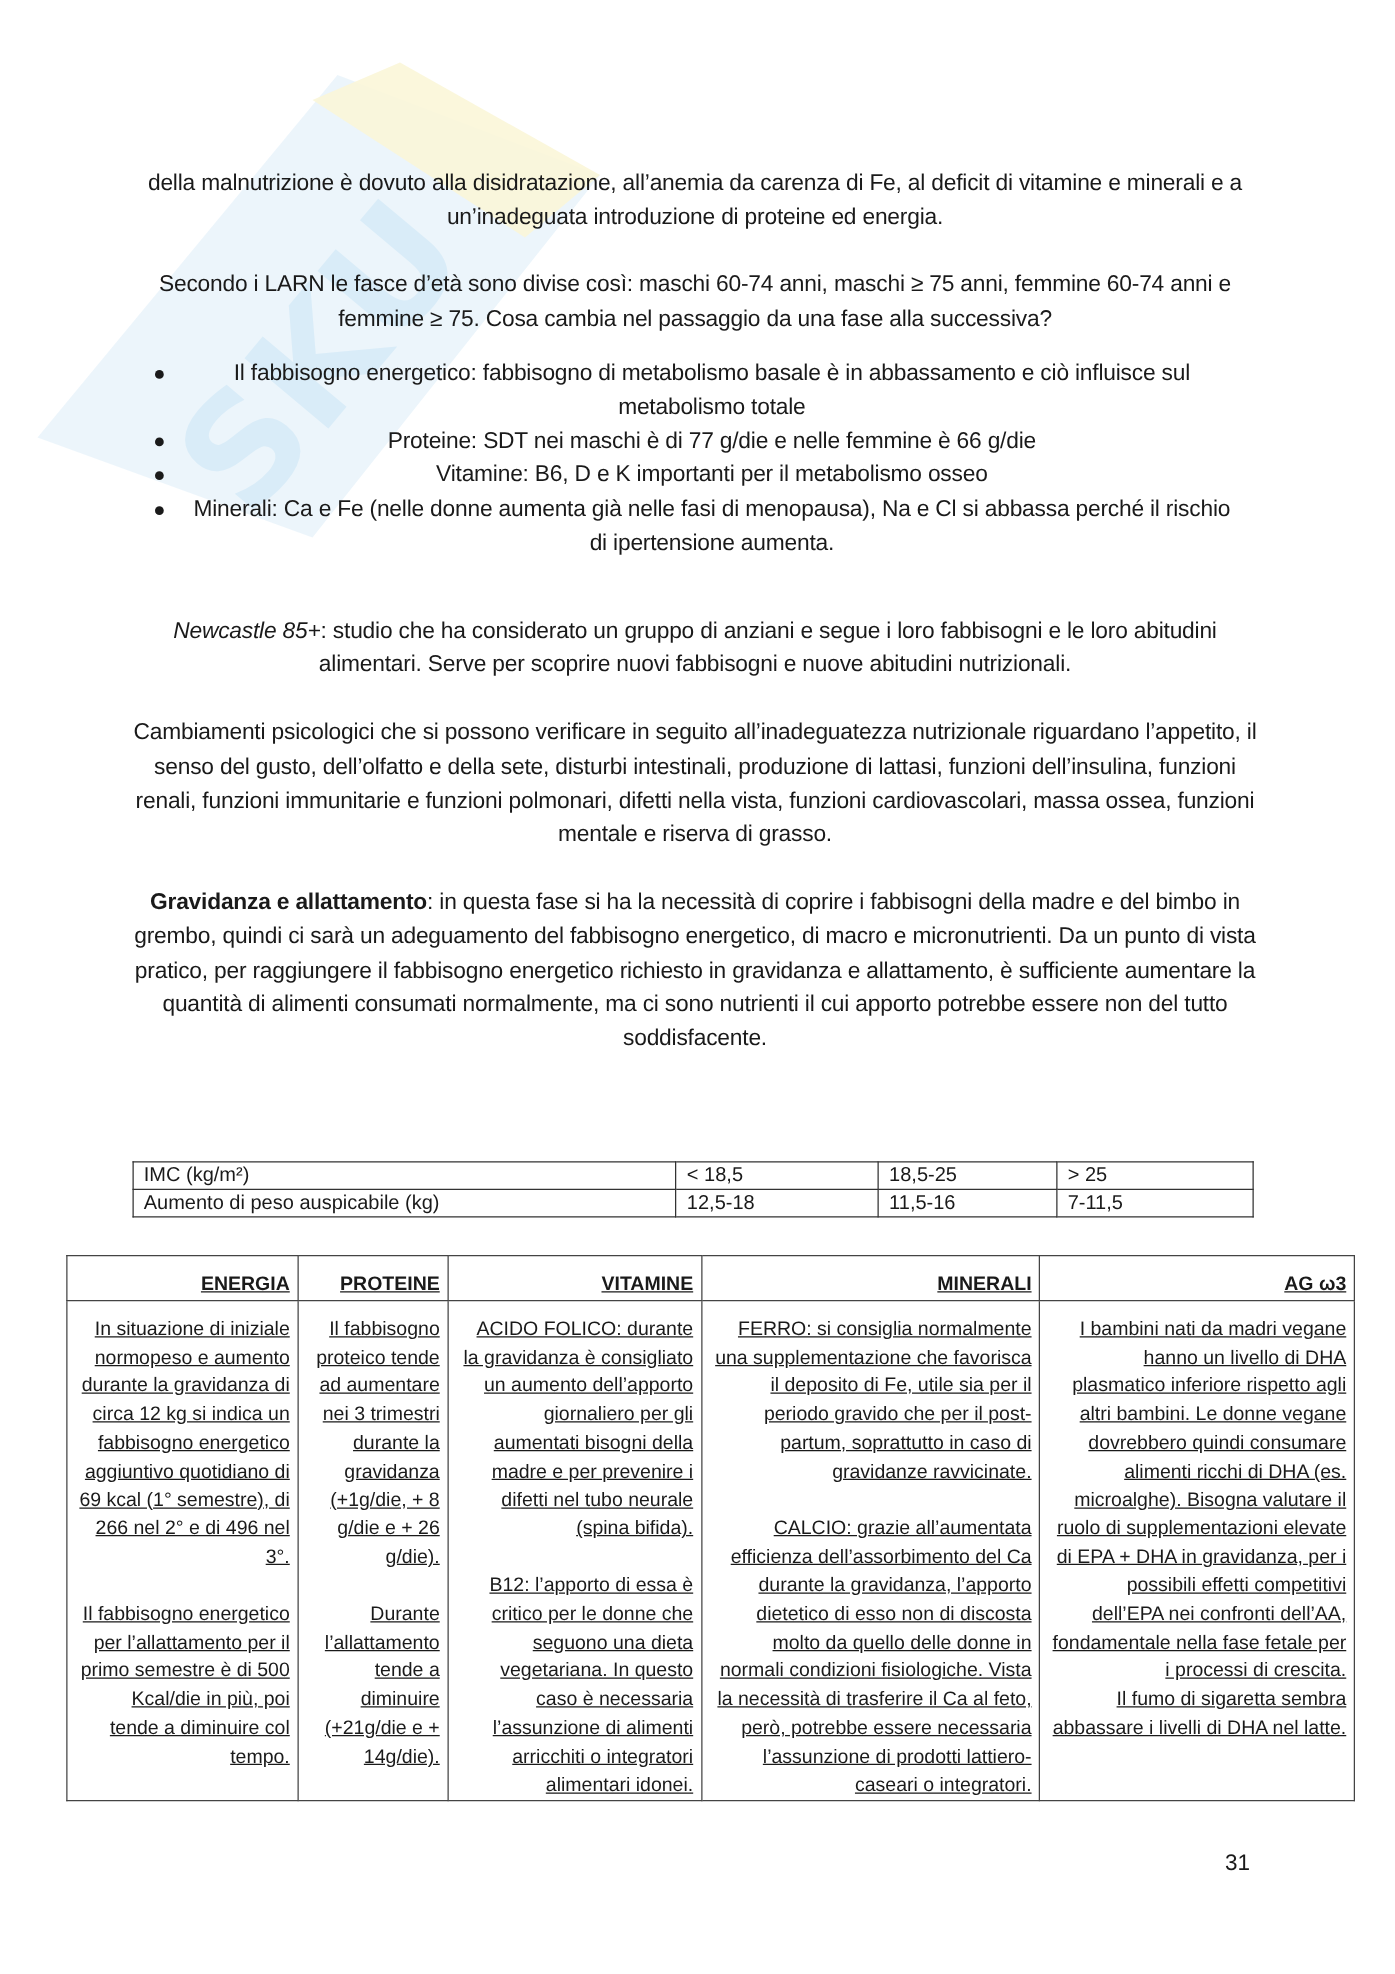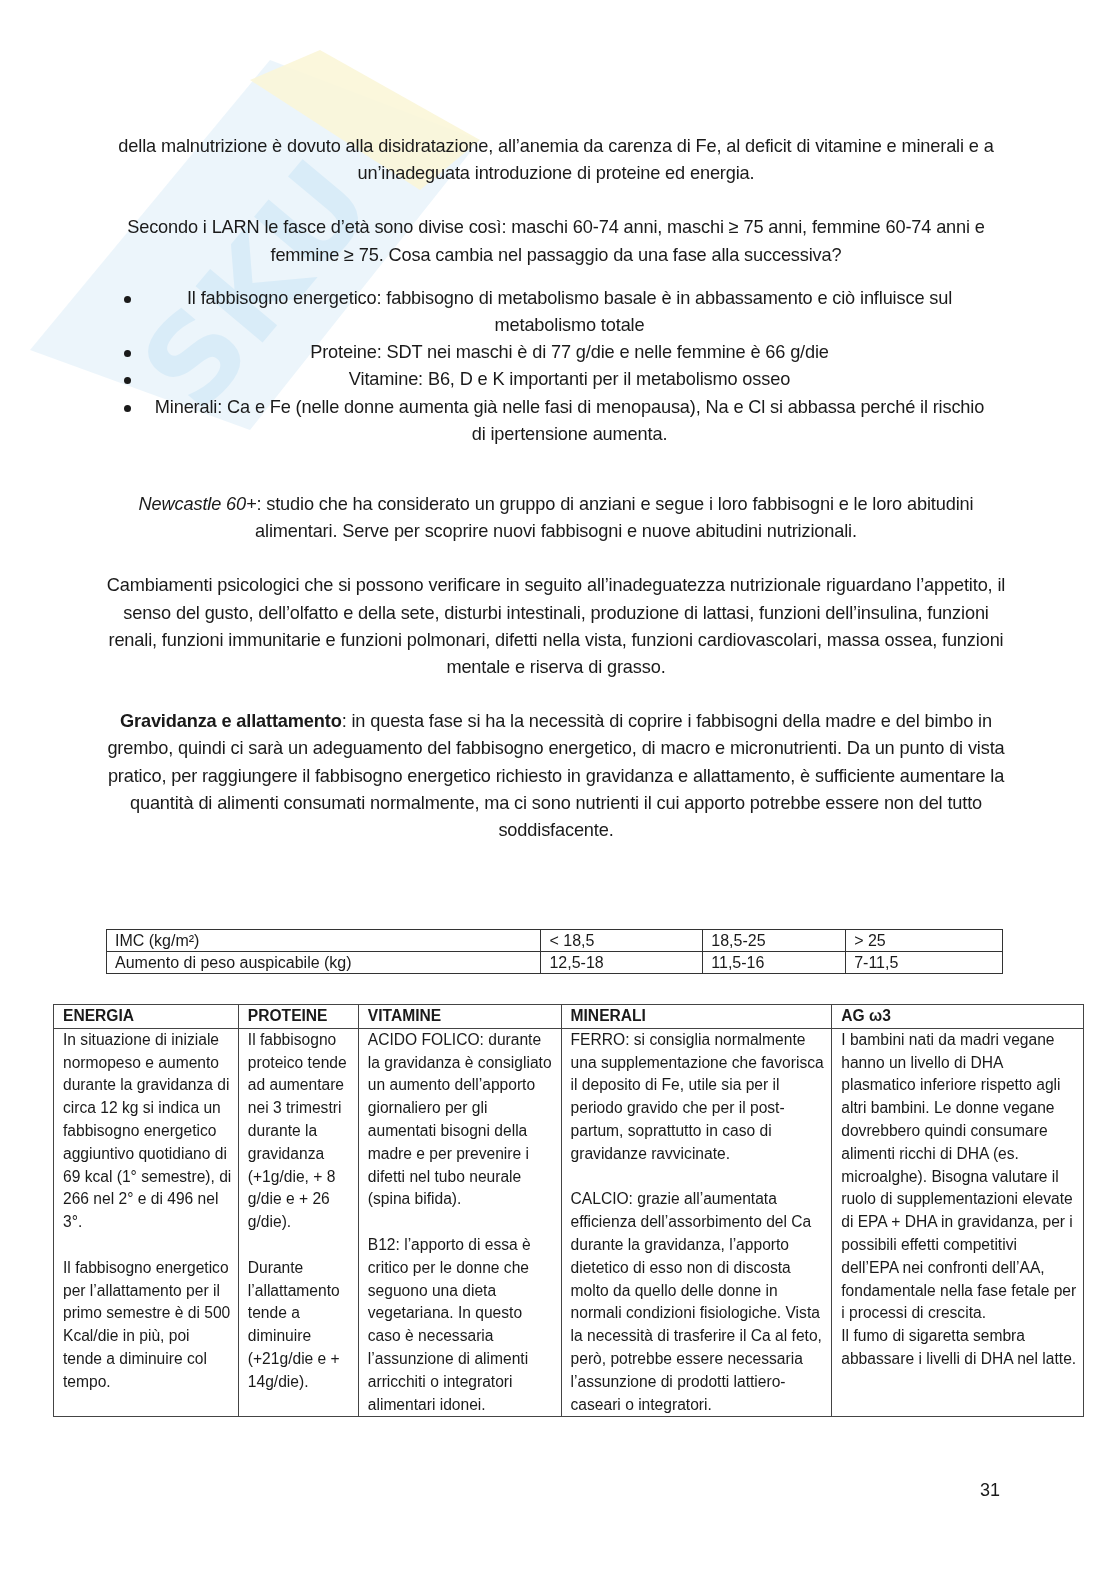--- a/index.html
+++ b/index.html
@@ -12,21 +12,21 @@
   .bullets { margin: 16px; padding: 0; list-style: none; }
   .bullets li { position: relative; padding-left: 27px; }
   .bullets li::before { content: ""; position: absolute; left: 2px; top: 11px; width: 7px; height: 7px; border-radius: 50%; background: #1a1a1a; }
   .bold { font-weight: bold; }
   .ital { font-style: italic; }
 
   table.imc { position: absolute; left: 106px; top: 929px; width: 897px; border-collapse: collapse; font-size: 16px; }
   table.imc td { border: 1px solid #333; padding: 0 8px; height: 21px; line-height: 21px; }
 
   table.big { position: absolute; left: 53px; top: 1004px; width: 1031px; border-collapse: collapse; font-size: 15.6px; line-height: 22.8px; }
-  table.big th, table.big td { border: 1.3px solid #444; vertical-align: top; text-align: left; padding: 0 6px 0 9px; }
+  table.big th, table.big td { border: 1.3px solid #444; vertical-align: top; text-align: right; padding: 12px 6px 0 9px; text-decoration: underline; }
   table.big th { font-weight: bold; height: 22px; }
   table.big td p { margin: 0; }
   table.big td .sp { height: 22.8px; }
   .pagenum { position: absolute; left: 980px; top: 1480px; font-size: 18px; }
 </style>
 </head>
 <body>
 
 <svg class="watermark" viewBox="0 0 470 420" xmlns="http://www.w3.org/2000/svg">
   <polygon points="10,330 250,40 460,120 230,410" fill="#eaf4fb" opacity="0.9"></polygon>
@@ -38,21 +38,21 @@
   <p>della malnutrizione è dovuto alla disidratazione, all’anemia da carenza di Fe, al deficit di vitamine e minerali e a un’inadeguata introduzione di proteine ed energia.</p>
   <div class="gap"></div>
   <p>Secondo i LARN le fasce d’età sono divise così: maschi 60-74 anni, maschi ≥ 75 anni, femmine 60-74 anni e femmine ≥ 75. Cosa cambia nel passaggio da una fase alla successiva?</p>
   <ul class="bullets">
     <li>Il fabbisogno energetico: fabbisogno di metabolismo basale è in abbassamento e ciò influisce sul metabolismo totale</li>
     <li>Proteine: SDT nei maschi è di 77 g/die e nelle femmine è 66 g/die</li>
     <li>Vitamine: B6, D e K importanti per il metabolismo osseo</li>
     <li>Minerali: Ca e Fe (nelle donne aumenta già nelle fasi di menopausa), Na e Cl si abbassa perché il rischio di ipertensione aumenta.</li>
   </ul>
   <div class="gap"></div>
-  <p><span class="ital">Newcastle 60+</span><span>: studio che ha considerato un gruppo di anziani e segue i loro fabbisogni e le loro abitudini alimentari. Serve per scoprire nuovi fabbisogni e nuove abitudini nutrizionali.</span></p>
+  <p><span class="ital">Newcastle 85+</span><span>: studio che ha considerato un gruppo di anziani e segue i loro fabbisogni e le loro abitudini alimentari. Serve per scoprire nuovi fabbisogni e nuove abitudini nutrizionali.</span></p>
   <div class="gap"></div>
   <p>Cambiamenti psicologici che si possono verificare in seguito all’inadeguatezza nutrizionale riguardano l’appetito, il senso del gusto, dell’olfatto e della sete, disturbi intestinali, produzione di lattasi, funzioni dell’insulina, funzioni renali, funzioni immunitarie e funzioni polmonari, difetti nella vista, funzioni cardiovascolari, massa ossea, funzioni mentale e riserva di grasso.</p>
   <div class="gap"></div>
   <p><span class="bold">Gravidanza e allattamento</span><span>: in questa fase si ha la necessità di coprire i fabbisogni della madre e del bimbo in grembo, quindi ci sarà un adeguamento del fabbisogno energetico, di macro e micronutrienti. Da un punto di vista pratico, per raggiungere il fabbisogno energetico richiesto in gravidanza e allattamento, è sufficiente aumentare la quantità di alimenti consumati normalmente, ma ci sono nutrienti il cui apporto potrebbe essere non del tutto soddisfacente.</span></p>
 </div>
 
 <table class="imc">
   <colgroup>
       <col style="width:435px">
       <col style="width:162px">

